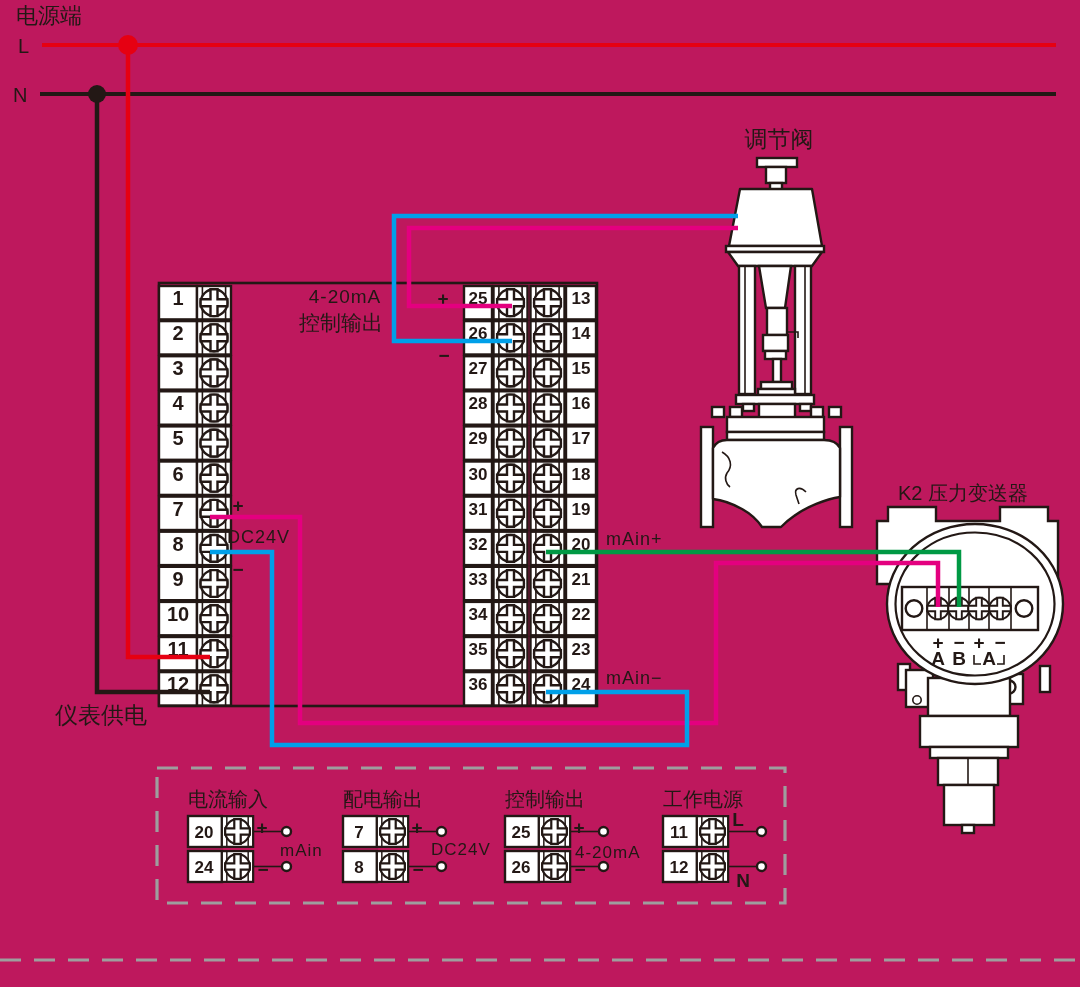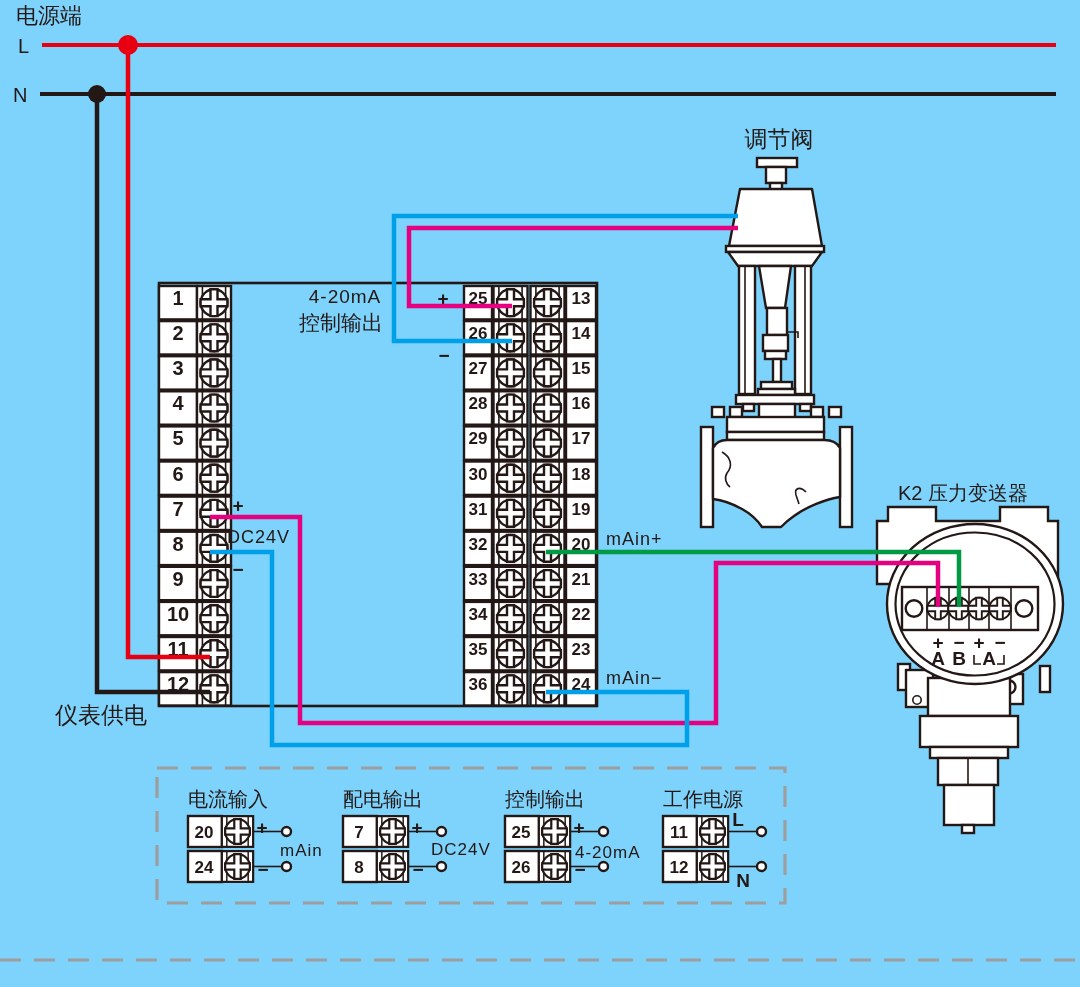--- a/index.html
+++ b/index.html
@@ -1,16 +1,16 @@
 <!DOCTYPE html>
 <html><head>
 <meta charset="utf-8">
 <style>
   html,body{margin:0;padding:0;background:#ffffff;}
-  .stage{position:relative;width:1080px;height:987px;background:#7dd3fc;overflow:hidden;}
+  .stage{position:relative;width:1080px;height:987px;background:#be185d;overflow:hidden;}
   svg{display:block;}
   .shape{fill:#ffffff;stroke:#231815;stroke-width:2.4;}
   .thin{fill:none;stroke:#231815;stroke-width:1.6;}
   .outline{fill:none;stroke:#231815;stroke-width:2.6;}
   .cell{fill:#ffffff;stroke:#231815;stroke-width:2.4;}
   .wire{fill:none;stroke-width:4.5;stroke-linejoin:miter;}
   .pwr{fill:none;stroke-width:4;}
   .num{font:bold 20px "Liberation Sans",sans-serif;fill:#231815;text-anchor:middle;}
   .numr{font:bold 17px "Liberation Sans",sans-serif;fill:#231815;text-anchor:middle;}
   .cjk{font-family:"Liberation Sans","DejaVu Sans",sans-serif;fill:#231815;}

